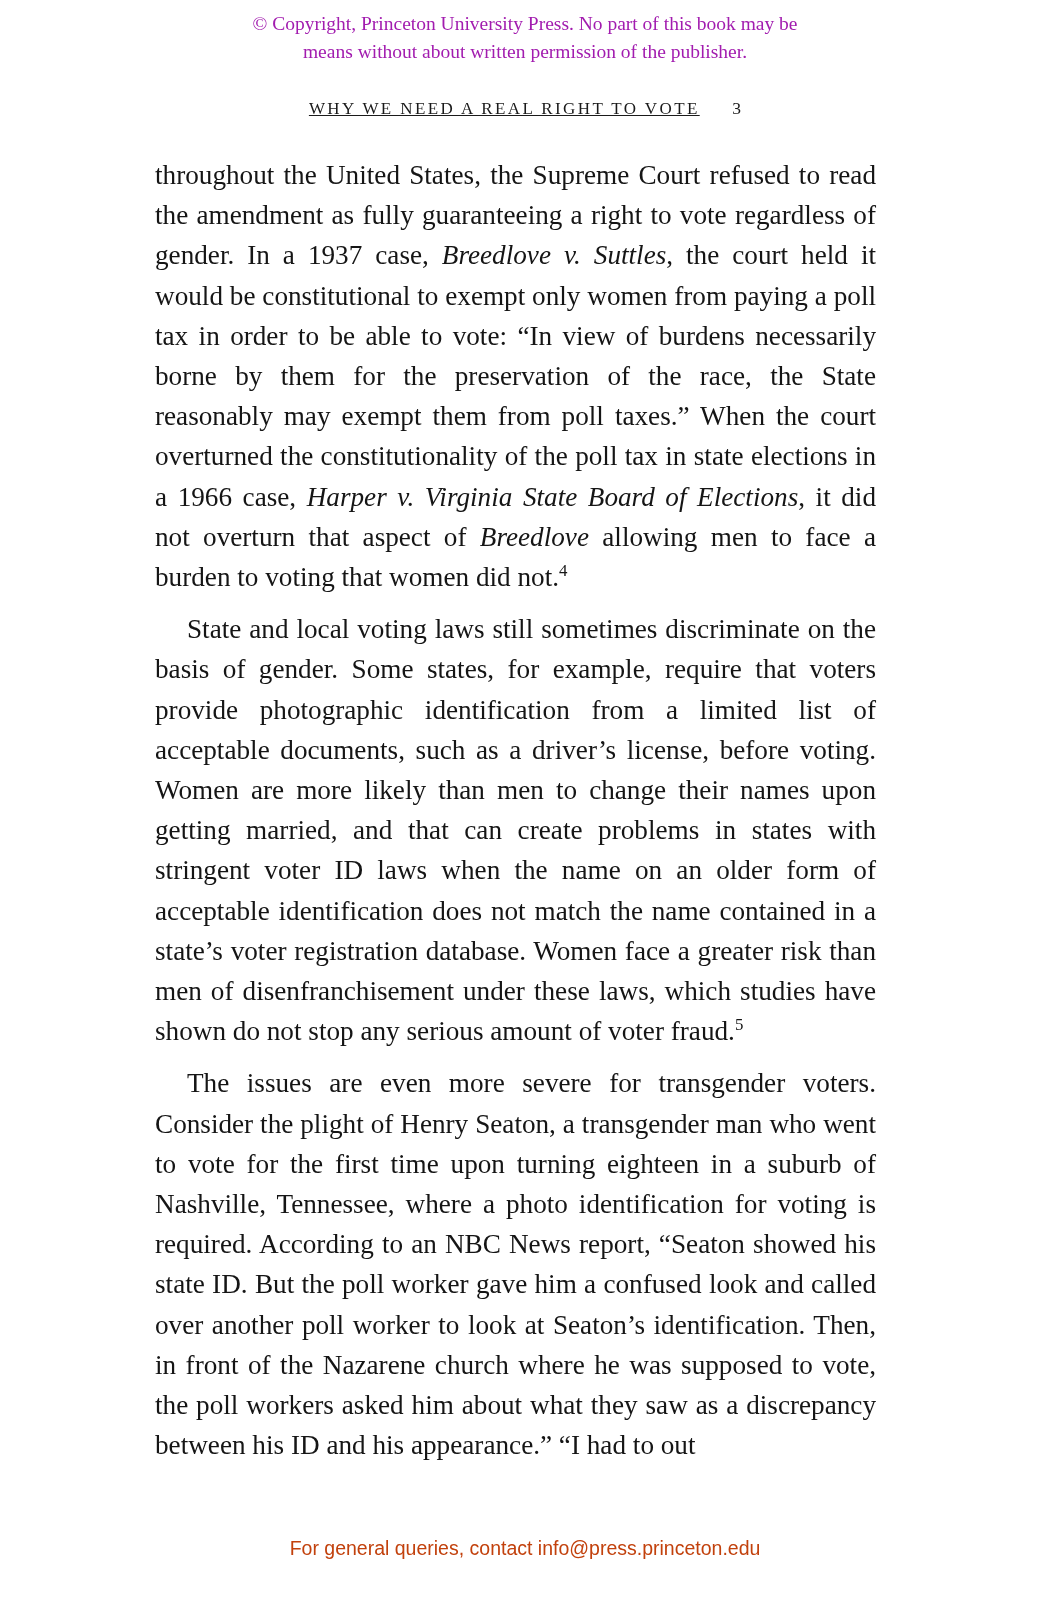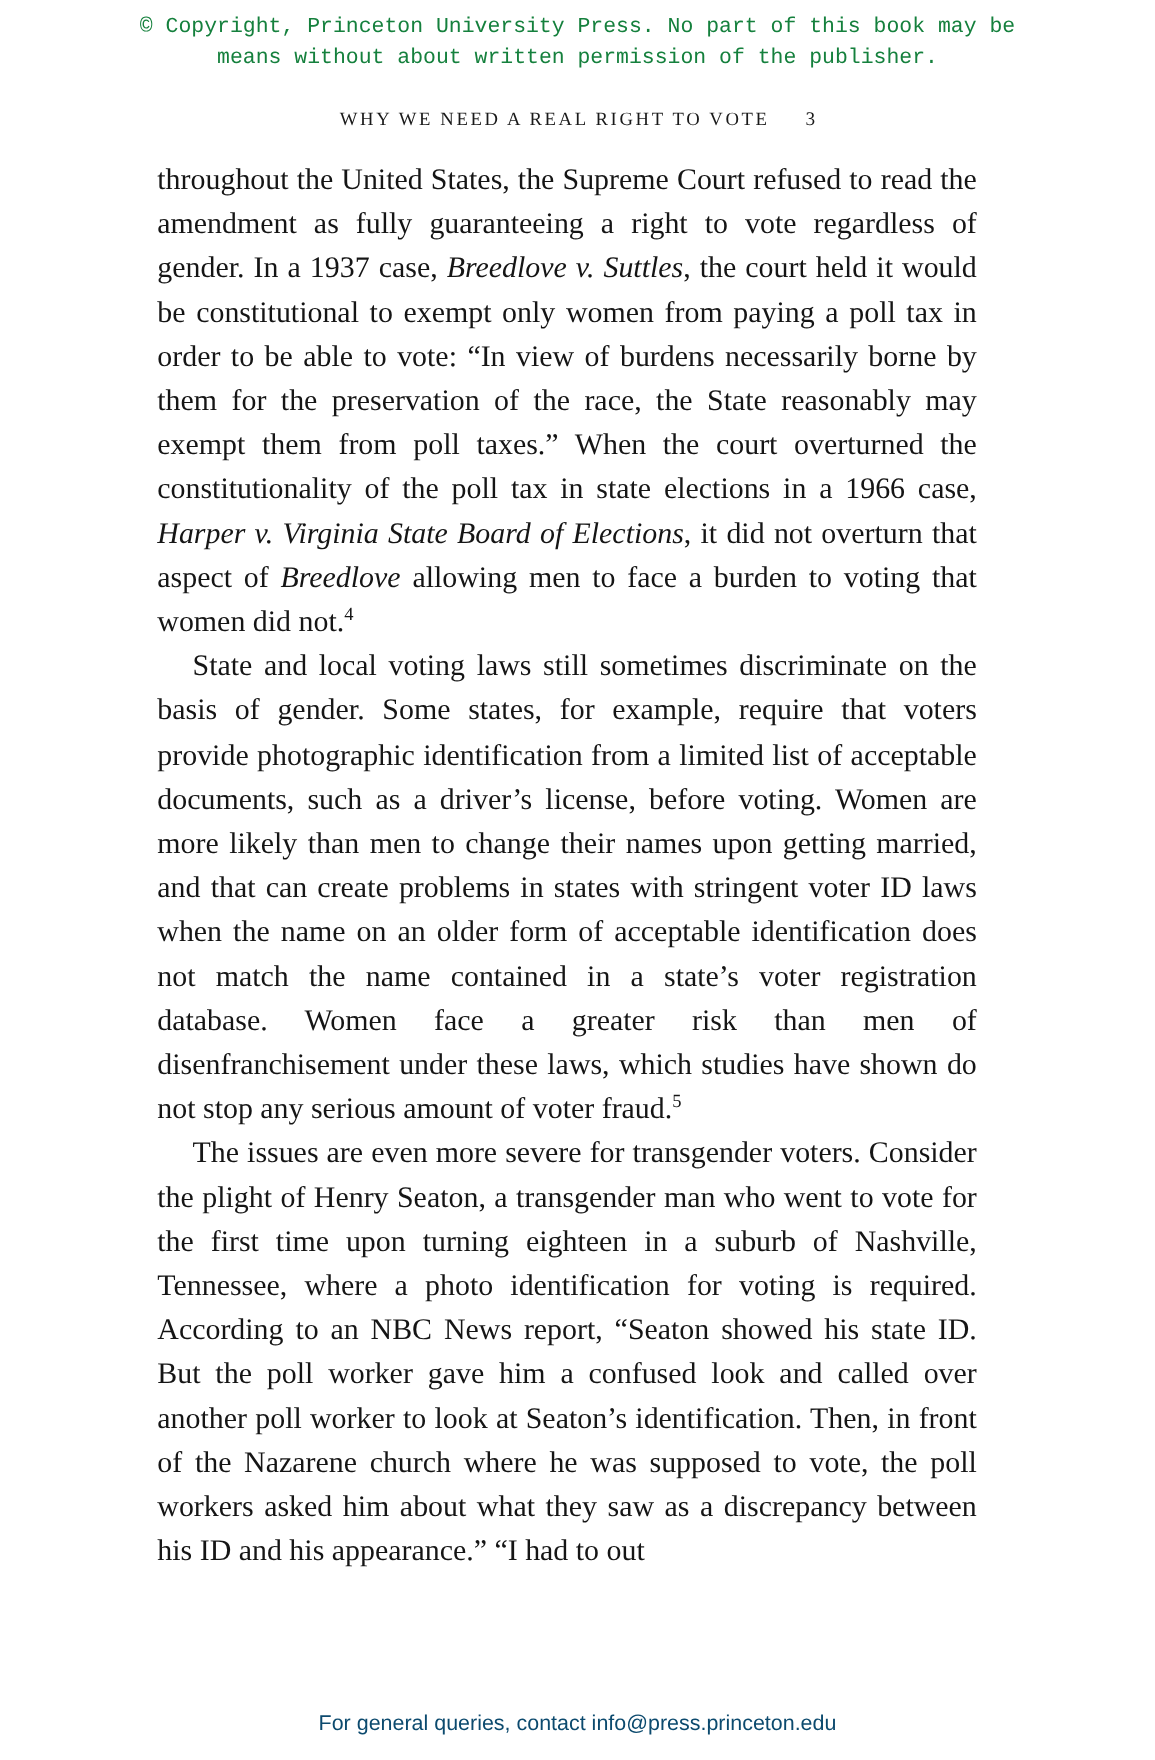--- a/index.html
+++ b/index.html
@@ -18,83 +18,84 @@
   .page {
     position: absolute;
     inset: 0;
   }
   .copyright-notice {
     position: absolute;
     top: 10px;
     left: 0;
     right: 0;
     text-align: center;
-    font-family: Liberation Mono, monospace;
+    font-family: Liberation Serif, serif;
     font-size: 19.5px;
     line-height: 1.45;
-    color: #15803d;
+    color: #a21caf;
   }
   .copyright-notice .line {
     display: block;
   }
   .running-head {
     position: absolute;
     top: 98px;
     left: 0;
     right: 0;
     text-align: center;
     font-family: "Liberation Serif", serif;
     font-size: 17px;
     letter-spacing: 2.4px;
     color: #1a1a1a;
   }
   .running-head .rh-title {
     display: inline;
+    text-decoration: underline;
   }
   .running-head .rh-folio {
     display: inline;
     margin-left: 26px;
     letter-spacing: 0;
     font-size: 17.5px;
   }
   .body-text {
     position: absolute;
     top: 143px;
     left: 143px;
     width: 745px;
     font-size: 27.2px;
     line-height: 40.2px;
     text-align: justify;
     text-justify: inter-word;
     color: #151515;
   }
   .body-text p {
-    margin: 0;
+    margin: 12px;
     text-indent: 0;
   }
   .body-text p.indent {
     text-indent: 32px;
   }
   .body-text i {
     font-style: italic;
   }
   sup {
     font-size: 0.62em;
     vertical-align: super;
     line-height: 0;
   }
   .footer-note {
     position: absolute;
-    bottom: 21px;
+    bottom: 40px;
     left: 0;
     right: 0;
     text-align: center;
     font-family: "Liberation Sans", sans-serif;
     font-size: 19.5px;
-    color: #0c4a6e;
+    color: #c2410c;
   }
 </style>
 </head>
 <body>
 
 <div class="page">
 
   <div class="copyright-notice">
     <span class="line">© Copyright, Princeton University Press. No part of this book may be</span>
     <span class="line">means without about written permission of the publisher.</span>

